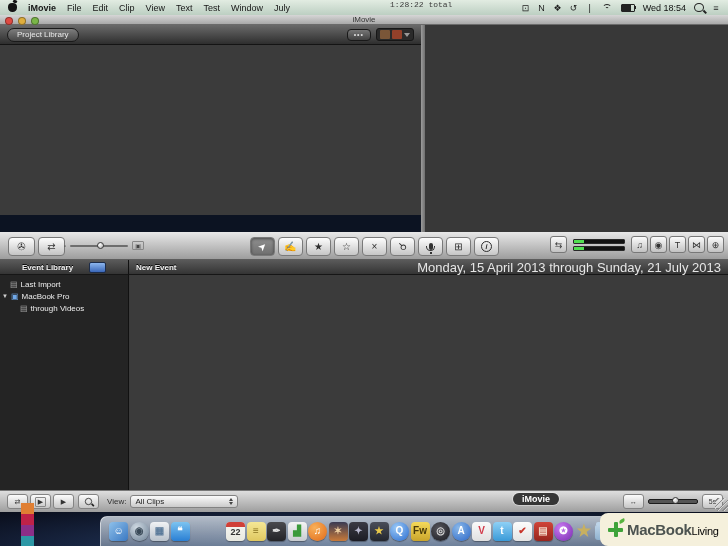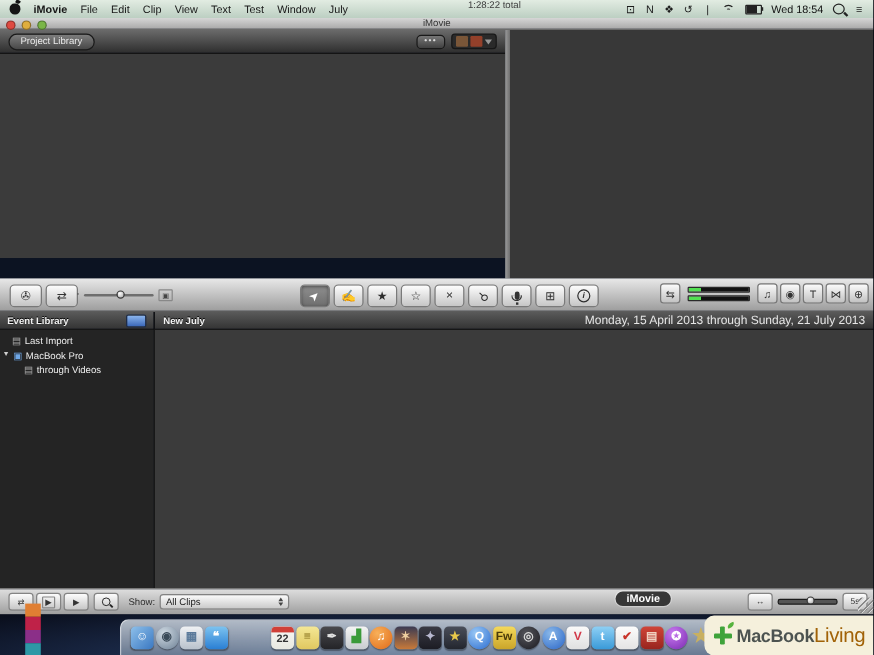--- a/index.html
+++ b/index.html
@@ -86,50 +86,50 @@
   .br-wrap{display:flex;gap:2px;}
   .mic{display:inline-block;width:4px;height:7px;background:#333;border-radius:2px;position:relative;}
   .mic::after{content:"";position:absolute;left:-3px;top:3px;width:9px;height:5px;border:1px solid #333;
     border-top:none;border-radius:0 0 6px 6px;box-sizing:border-box;}
   .mic::before{content:"";position:absolute;left:1px;top:9px;width:2px;height:1.5px;background:#333;}
   .circ{border:1px solid #2e2e2e;border-radius:50%;width:9px;height:9px;line-height:9px;text-align:center;
     font-size:7px;font-style:italic;font-weight:bold;}
   
   .ev-lib-header{position:absolute;left:0;top:260px;width:128px;height:15px;
     background:linear-gradient(#5a5a5a,#343434);border-bottom:1px solid #161616;
-    display:flex;align-items:center;padding:0 6px;box-sizing:border-box;}
+    display:flex;align-items:center;padding:0 22px;box-sizing:border-box;}
   .ev-lib-title{font-size:8px;font-weight:bold;color:#f0f0f0;text-shadow:0 -1px 0 #000;}
   .ev-lib-btn{margin-left:auto;width:15px;height:9px;border-radius:2px;
     background:linear-gradient(#8cb6ee,#3a67b8);border:1px solid #1c2c4a;}
   .ev-main-header{position:absolute;left:128px;top:260px;width:600px;height:15px;
     background:linear-gradient(#5a5a5a,#343434);border-bottom:1px solid #161616;border-left:1px solid #111;
     display:flex;align-items:center;padding:0 7px;box-sizing:border-box;}
   .ev-title{font-size:8px;font-weight:bold;color:#f2f2f2;text-shadow:0 -1px 0 #000;}
-  .ev-date{margin-left:auto;font-size:10px;color:#e6e6e6;}
+  .ev-date{margin-left:auto;font-size:13px;color:#e6e6e6;}
   .ev-sidebar{position:absolute;left:0;top:275px;width:128px;height:215px;background:#242424;}
   .ev-row{display:flex;align-items:center;gap:3px;height:12px;color:#ececec;font-size:8px;}
   .ev-ic{font-size:8px;color:#a8a8a8;}
   .disc{font-size:6px;color:#cfcfcf;}
   .ev-content{position:absolute;left:128px;top:275px;width:600px;height:215px;background:#3b3b3b;border-left:1px solid #111;box-sizing:border-box;}
   
   .bottombar{position:absolute;left:0;top:490px;width:728px;height:22px;
     background:linear-gradient(#dedede,#9e9e9e);border-top:1px solid #787878;
     display:flex;align-items:center;padding:0 7px;gap:4px;box-sizing:border-box;}
   .bbtn{height:13px;min-width:19px;background:linear-gradient(#fcfcfc,#c6c6c6);border:1px solid #848484;
     border-radius:3px;display:inline-flex;align-items:center;justify-content:center;font-size:7px;color:#333;}
   .bb-group{display:flex;gap:2px;}
   .show-label{font-size:8px;color:#2e2e2e;margin-left:4px;}
   .dropdown{width:108px;height:13px;background:linear-gradient(#fbfbfb,#cacaca);border:1px solid #828282;
     border-radius:3px;display:flex;align-items:center;padding:0 4px;box-sizing:border-box;}
   .dd-val{font-size:8px;color:#222;}
   .stepper{margin-left:auto;display:flex;flex-direction:column;align-items:center;gap:1px;}
   .stepper i{width:0;height:0;border-left:2.5px solid transparent;border-right:2.5px solid transparent;}
   .stepper .up{border-bottom:3px solid #444;}
   .stepper .dn{border-top:3px solid #444;}
-  .bb-total{position:absolute;left:390px;font-size:8px;color:#3c3c3c;}
+  .bb-total{position:absolute;left:390px;font-size:8px;color:#3c3c3c;font-family:Liberation Mono, monospace;}
   .app-badge{position:absolute;left:513px;top:493px;background:rgba(42,42,42,.92);color:#fff;
     font-size:9px;font-weight:bold;padding:1px 9px;border-radius:9px;
     box-shadow:0 0 0 1px rgba(255,255,255,.35);}
   .bb-right{position:absolute;right:5px;top:494px;display:flex;align-items:center;gap:4px;}
   .grip{position:absolute;right:0;top:498px;width:13px;height:13px;
     background:repeating-linear-gradient(135deg,transparent 0 2px,#8a8a8a 2px 3px,#d8d8d8 3px 4px);}
   
   .desktop{position:absolute;left:0;top:512px;width:728px;height:34px;
     background:radial-gradient(ellipse at 50% 120%,#3a567e 0%,#1c2c4c 45%,#090d1a 100%);}
   .dock{position:absolute;left:100px;bottom:0;height:30px;display:flex;align-items:center;gap:1.5px;
@@ -149,21 +149,21 @@
   .dicon.plain{box-shadow:none;}
   
   .watermark{position:absolute;right:0;bottom:0;height:33px;min-width:128px;background:#f5f0dc;
     border-radius:8px 0 0 8px;display:flex;align-items:center;padding:0 7px 0 8px;gap:4px;z-index:20;box-sizing:border-box;}
   .plus-icon{position:relative;width:15px;height:15px;}
   .plus-icon::before{content:"";position:absolute;left:5.5px;top:0;width:4px;height:15px;background:#3fa33a;border-radius:1px;}
   .plus-icon::after{content:"";position:absolute;left:0;top:5.5px;width:15px;height:4px;background:#3fa33a;border-radius:1px;}
   .leaf{position:absolute;right:-2px;top:-3px;width:6px;height:4px;background:#57b33e;
     border-radius:80% 10% 80% 10%;transform:rotate(-20deg);}
   .wm-bold{font-size:15px;font-weight:bold;color:#4c5350;letter-spacing:-0.3px;}
-  .wm-light{font-size:17px;color:#a16207;letter-spacing:-0.3px;}
+  .wm-light{font-size:11px;color:#000000;letter-spacing:-0.3px;}
   .stripes{position:absolute;left:21px;top:503px;width:13px;z-index:25;display:flex;flex-direction:column;}
   .stripe{width:13px;height:11px;}
 </style>
 </head>
 <body>
 
 <div class="screen">
 
   <div class="menubar">
     <div class="mb-left">
@@ -295,21 +295,21 @@
           </div>
         </div>
     </div>
   </div>
 
   <div class="ev-lib-header">
     <span class="ev-lib-title">Event Library</span>
     <span class="ev-lib-btn"></span>
   </div>
   <div class="ev-main-header">
-    <span class="ev-title">New July</span>
+    <span class="ev-title">New Event</span>
     <span class="ev-date">Monday, 15 April 2013 through Sunday, 21 July 2013</span>
   </div>
   <div class="ev-sidebar">
     <div id="ev-list" style="padding-top:3px;display:flex;flex-direction:column;gap:0;">
         <div class="ev-row" style="padding-left: 10px;">
           <span class="ev-ic">▤</span>
           <span class="ev-lb">Last Import</span>
         </div>
         <div class="ev-row" style="padding-left: 2px;">
           <span class="disc">▼</span>
@@ -332,21 +332,21 @@
         <div class="bbtn boxed">
           <span class="g ">▶</span>
         </div>
         <div class="bbtn">
           <span class="g ">▶</span>
         </div>
       </span>
     <span class="bbtn">
         <span class="mag" style="transform:scale(.8);"></span>
       </span>
-    <span class="show-label">Show:</span>
+    <span class="show-label">View:</span>
     <div class="dropdown">
       <span class="dd-val">All Clips</span>
       <span class="stepper">
           <i class="up"></i>
           <i class="dn"></i>
         </span>
     </div>
   </div>
   <span class="bb-total">1:28:22 total</span>
   <span class="app-badge">iMovie</span>

